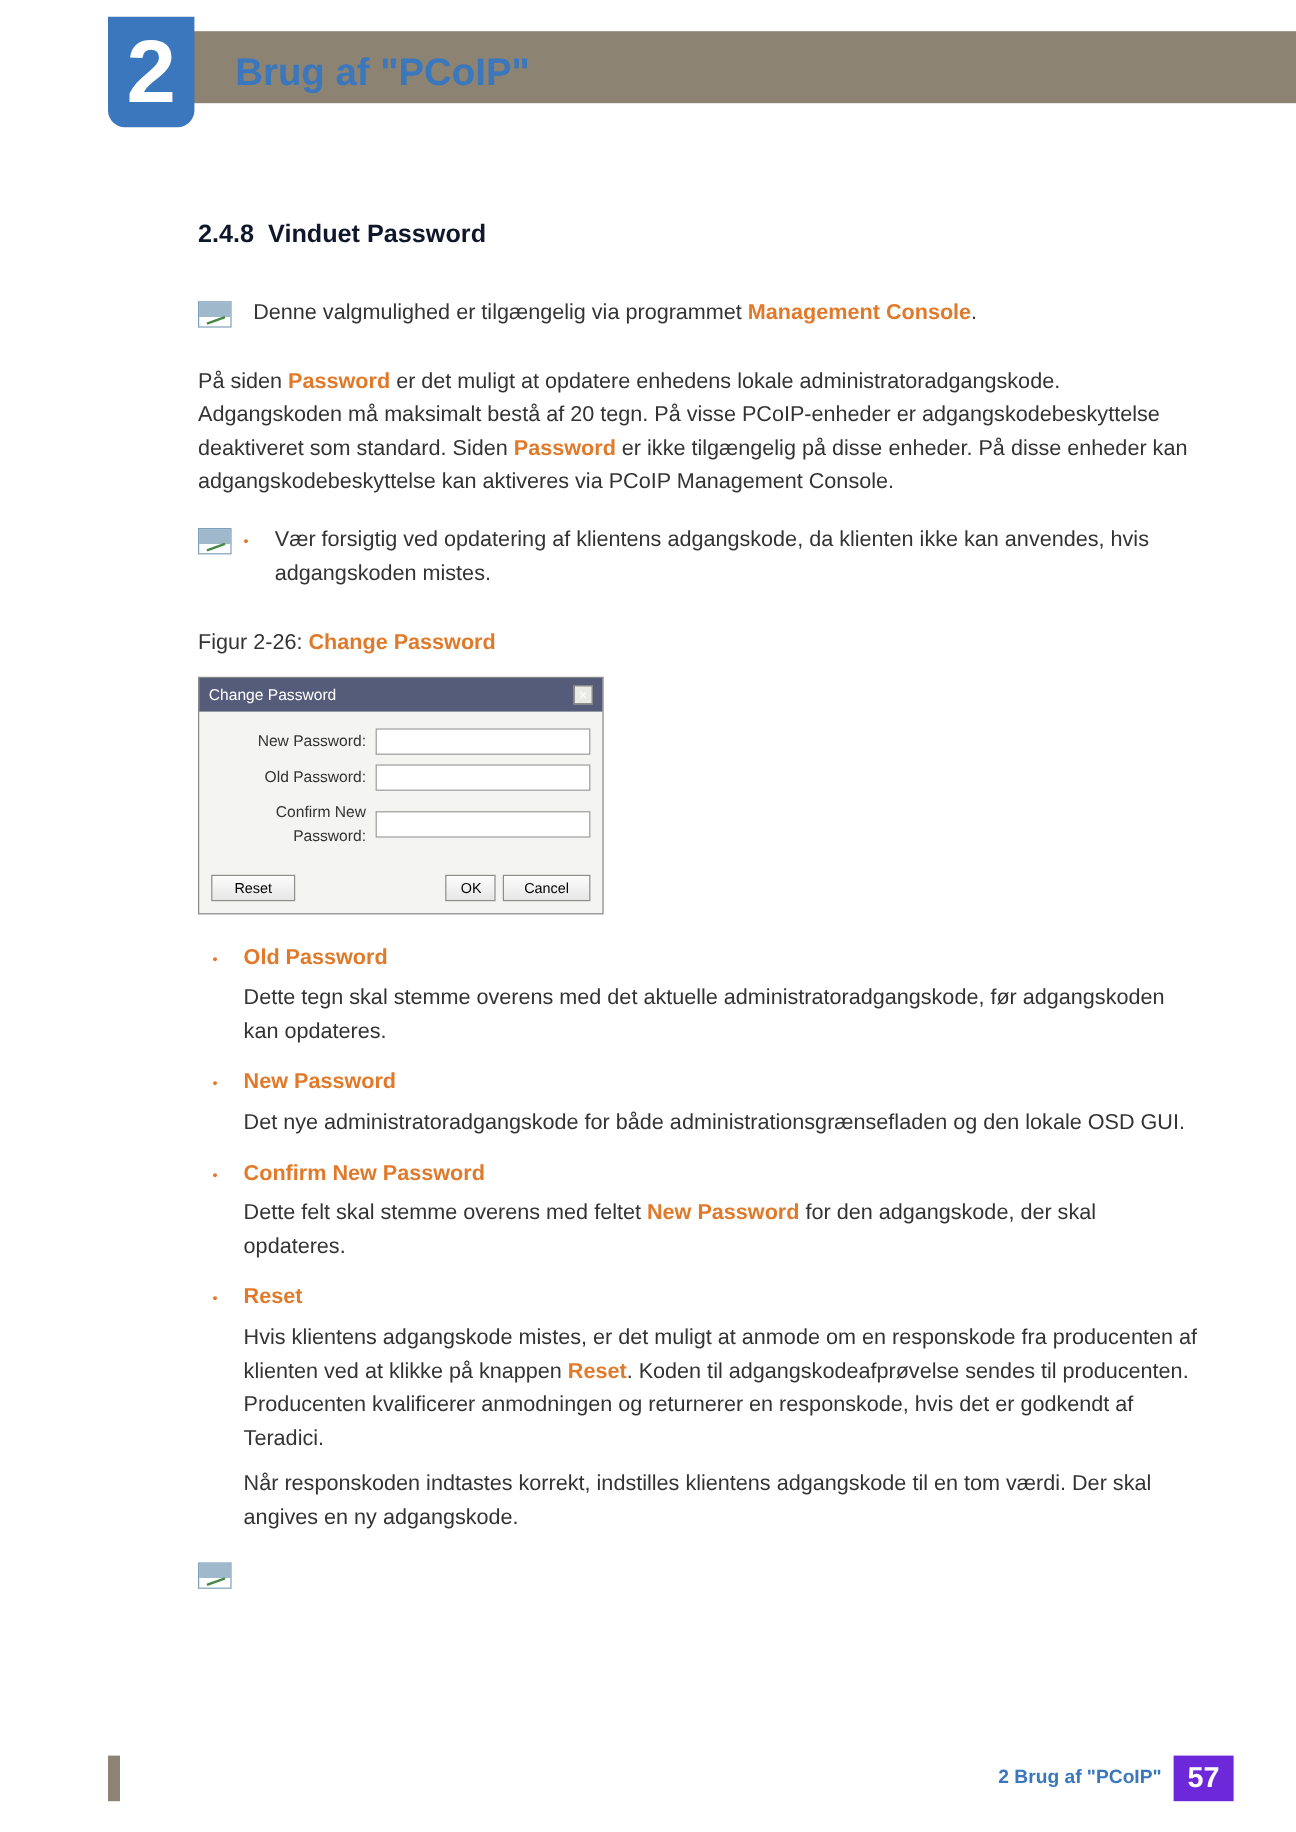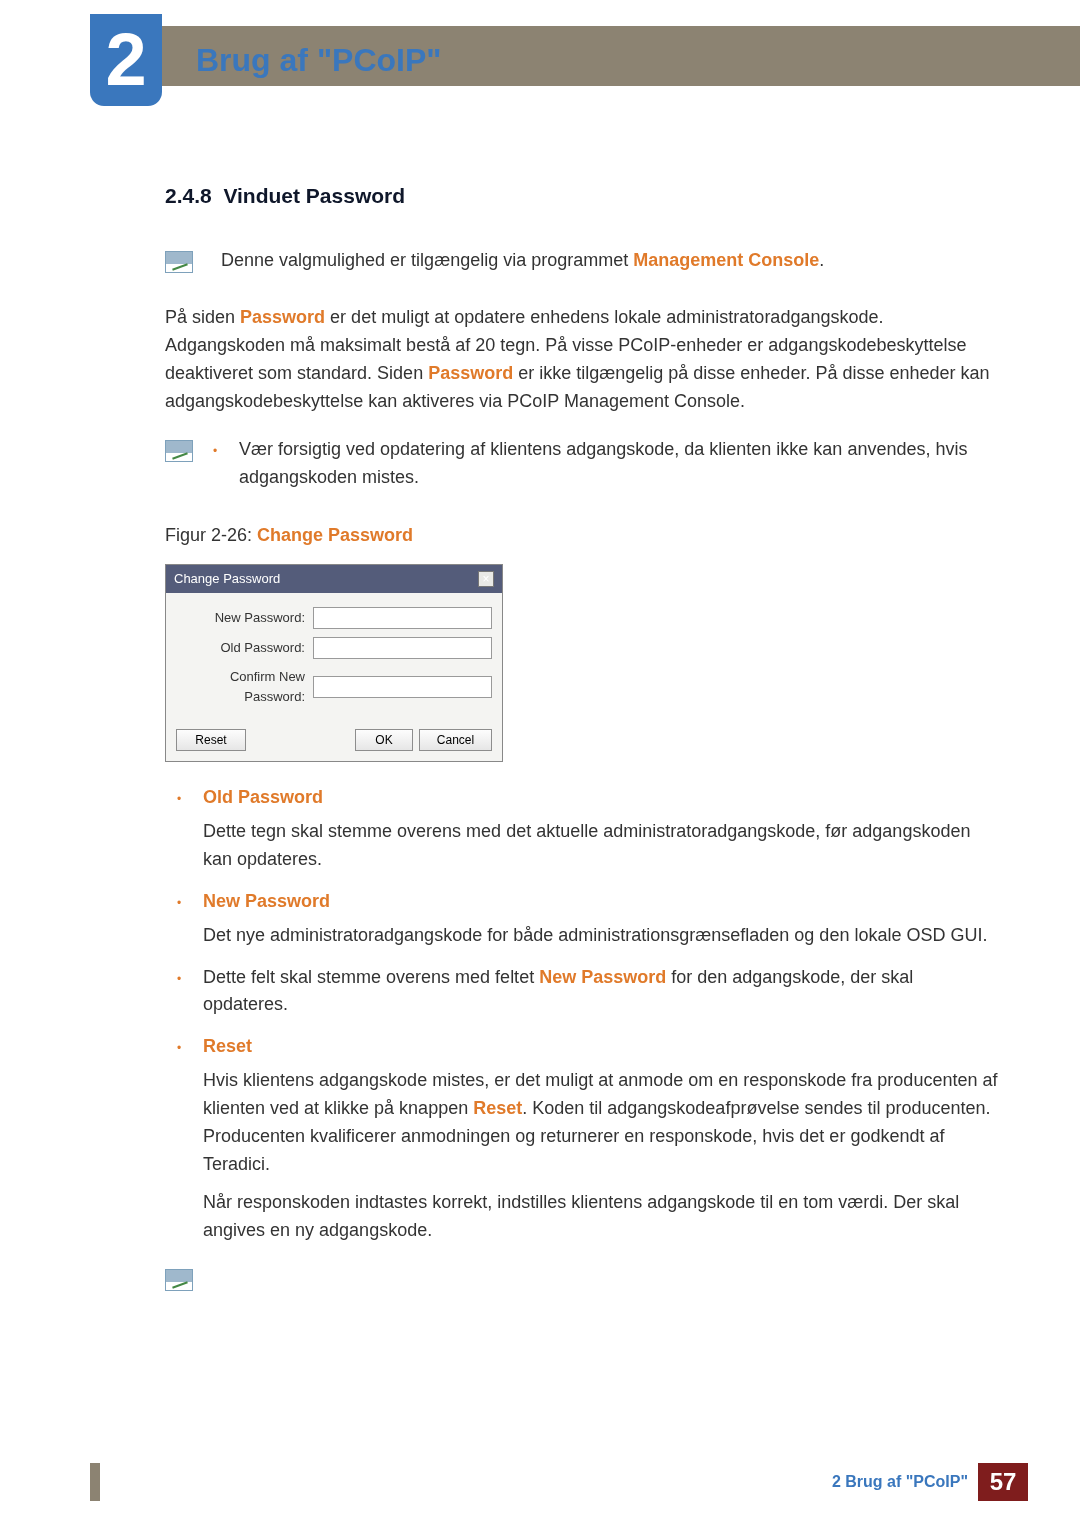--- a/index.html
+++ b/index.html
@@ -46,21 +46,21 @@
   }
   .section-heading {
     color: #0f172a;
     font-size: 21px;
     font-weight: bold;
     margin-bottom: 34px;
   }
   .note-row {
     display: flex;
     align-items: flex-start;
-    gap: 28px;
+    gap: 18px;
     margin-bottom: 20px;
   }
   .note-icon {
     width: 28px; height: 22px;
     background: linear-gradient(to bottom, #9fb8cc 0 60%, #fff 60% 100%);
     border: 1px solid #7ea1bb;
     position: relative;
     flex-shrink: 0;
     margin-top: 4px;
   }
@@ -144,21 +144,21 @@
   .footer-left-block {
     position: absolute;
     bottom: 26px; left: 90px; width: 10px; height: 38px;
     background: #8c8372;
   }
   .footer-label {
     color: #3a77bd; font-weight: bold; font-size: 16px;
     margin-right: 10px;
   }
   .page-num {
-    background: #7f1d1d;
+    background: #6d28d9;
     color: #fff;
     font-weight: bold;
     font-size: 24px;
     width: 50px; height: 38px;
     display: flex; align-items: center; justify-content: center;
     margin-right: 52px;
   }
 </style>
 </head>
 <body>
@@ -211,40 +211,41 @@
         <input class="field-input" type="password" style="">
       </div>
       <div class="field-row">
         <div class="field-label">Confirm New Password:</div>
         <input class="field-input" type="password" style="">
       </div>
     </div>
     <div class="dialog-buttons">
       <button class="btn" style="width:70px;">Reset</button>
       <div class="btn-group">
-        <button class="btn" style="width:58px;">OK</button>
+        <button class="btn" style="width:42px;">OK</button>
         <button class="btn" style="width:73px;">Cancel</button>
       </div>
     </div>
   </div>
 
   <ul class="defs">
     <li>
       <span class="term">Old Password</span>
       <div class="desc">
           <p>Dette tegn skal stemme overens med det aktuelle administratoradgangskode, før adgangskoden kan opdateres.</p>
         </div>
     </li>
     <li>
       <span class="term">New Password</span>
       <div class="desc">
           <p>Det nye administratoradgangskode for både administrationsgrænsefladen og den lokale OSD GUI.</p>
         </div>
     </li>
     <li>
+      <span class="term">Confirm New Password</span>
       <div class="desc">
           <p>
         <span>Dette felt skal stemme overens med feltet </span><span class="hl">New Password</span><span> for den adgangskode, der skal opdateres.</span>
       </p>
         </div>
     </li>
     <li>
       <span class="term">Reset</span>
       <div class="desc">
         <p>

